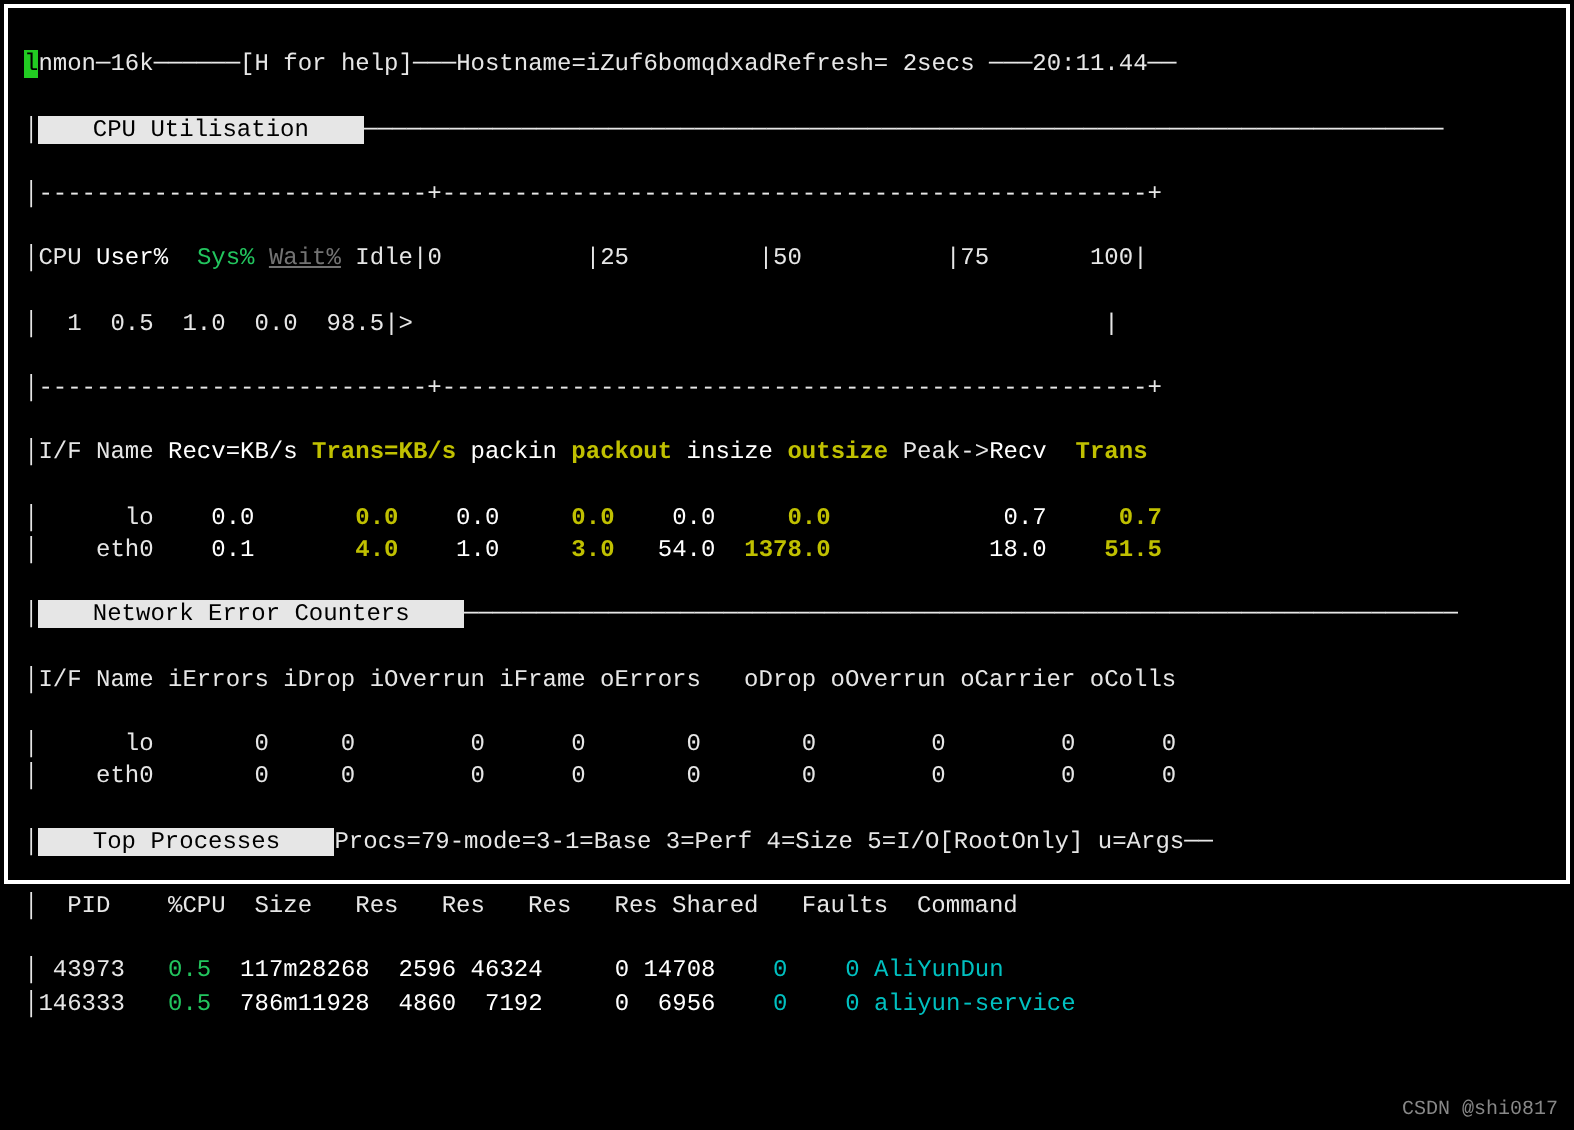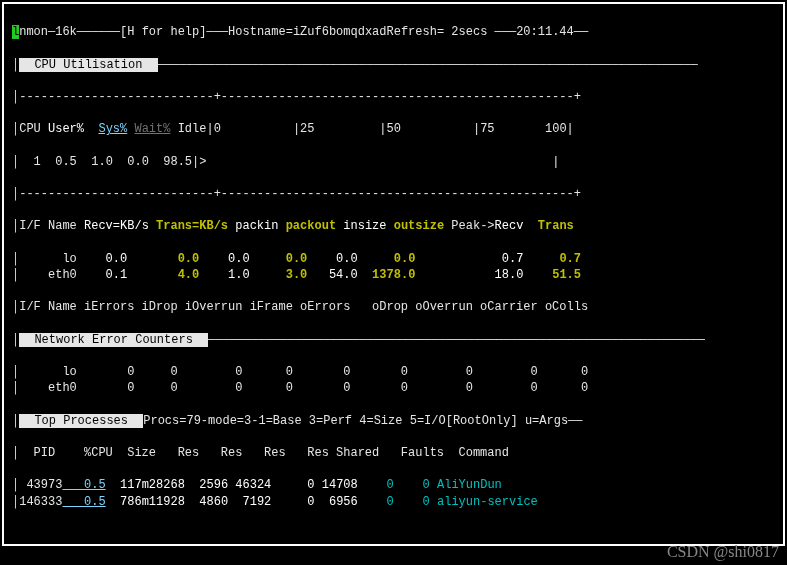--- a/index.html
+++ b/index.html
@@ -14,56 +14,56 @@
     overflow: hidden;
     position: relative;
   }
   .terminal {
     background: #000;
     padding: 4px 8px;
     line-height: 1.35;
     white-space: pre;
     border: 2px solid #fff;
     margin: 2px;
-    height: 544px;
+    height: 440px;
     box-sizing: border-box;
   }
   .white   { color: #e6e6e6; }
   .green   { color: #ffffff; }
-  .red     { color: #7dd3fc; text-decoration: underline; }
+  .red     { color: #22c55e; }
   .cyan    { color: #00c0c0; }
   .yellow  { color: #c0c000; font-weight: bold; }
   .blue    { color: #737373; text-decoration: underline; }
-  .inv     { background: #e6e6e6; color: #000; padding: 0 8px; }
+  .inv     { background: #e6e6e6; color: #000; padding: 0 20px; }
   .cursor  { background:#22cc22; color:#000; }
   .row { display: block; }
   .watermark {
     position: absolute;
     right: 8px;
     bottom: 4px;
     color: #888;
-    font-size: 16px;
-    font-family: Liberation Serif, serif;
+    font-size: 10px;
+    font-family: Liberation Mono, monospace;
     margin-left: 44px;
   }
 </style>
 </head>
 <body>
 
 <div class="terminal">
 <span class="row"><span class="cursor">l</span><span class="white">nmon</span><span class="white">─</span><span class="white">16k</span><span class="white">──────</span><span class="white">[H for help]</span><span class="white">───</span><span class="white">Hostname=</span><span class="white">iZuf6bomqdxad</span><span class="white">Refresh=</span><span class="white"> 2secs </span><span class="white">───</span><span class="white">20:11.44</span><span class="white">──</span></span>
 <span class="row"><span class="white">│</span><span class="inv"> CPU Utilisation </span><span class="white">───────────────────────────────────────────────────────────────────────────</span></span>
 <span class="row"><span class="white">│---------------------------+-------------------------------------------------+</span></span>
 <span class="row"><span class="white">│</span><span class="white">CPU</span><span> </span><span class="green">User%</span><span>  </span><span class="red">Sys%</span><span> </span><span class="blue">Wait%</span><span class="white"> Idle</span><span class="white">|</span><span class="white">0</span><span class="white">          |</span><span class="white">25</span><span class="white">         |</span><span class="white">50</span><span class="white">          |</span><span class="white">75</span><span class="white">       </span><span class="white">100</span><span class="white">|</span></span>
 <span class="row"><span class="white">│</span><span class="white">  1</span><span class="white">  0.5</span><span class="white">  1.0</span><span class="white">  0.0</span><span class="white">  98.5</span><span class="white">|</span><span class="white">&gt;</span><span class="white">                                                |</span></span>
 <span class="row"><span class="white">│---------------------------+-------------------------------------------------+</span></span>
 <span class="row"><span class="white">│</span><span class="white">I/F Name</span><span> </span><span class="green">Recv=KB/s</span><span> </span><span class="yellow">Trans=KB/s</span><span> </span><span class="green">packin</span><span> </span><span class="yellow">packout</span><span> </span><span class="green">insize</span><span> </span><span class="yellow">outsize</span><span> </span><span class="white">Peak-&gt;</span><span class="green">Recv</span><span>  </span><span class="yellow">Trans</span></span>
 <div id="net-rows"><span class="row"><span class="white">│</span><span class="white">      lo</span><span class="green">    0.0</span>  <span class="yellow">     0.0</span> <span class="green">   0.0</span> <span class="yellow">    0.0</span> <span class="green">   0.0</span> <span class="yellow">    0.0</span>        <span class="green">    0.7</span> <span class="yellow">    0.7</span></span><span class="row"><span class="white">│</span><span class="white">    eth0</span><span class="green">    0.1</span>  <span class="yellow">     4.0</span> <span class="green">   1.0</span> <span class="yellow">    3.0</span> <span class="green">  54.0</span> <span class="yellow"> 1378.0</span>        <span class="green">   18.0</span> <span class="yellow">   51.5</span></span></div>
+<span class="row"><span class="white">│</span><span class="inv"> Network Error Counters </span><span class="white">─────────────────────────────────────────────────────────────────────</span></span>
 <span class="row"><span class="white">│</span><span class="white">I/F Name iErrors iDrop iOverrun iFrame oErrors   oDrop oOverrun oCarrier oColls</span></span>
-<span class="row"><span class="white">│</span><span class="inv"> Network Error Counters </span><span class="white">─────────────────────────────────────────────────────────────────────</span></span>
 <div id="neterr-rows"><span class="row"><span class="white">│</span><span class="white">      lo</span><span class="white">       0     0        0      0       0       0        0        0      0</span></span><span class="row"><span class="white">│</span><span class="white">    eth0</span><span class="white">       0     0        0      0       0       0        0        0      0</span></span></div>
 <span class="row"><span class="white">│</span><span class="inv"> Top Processes </span><span class="white">Procs=79-mode=3-1=Base 3=Perf 4=Size 5=I/O[RootOnly] u=Args</span><span class="white">──</span></span>
 <span class="row"><span class="white">│</span><span class="white">  PID    %CPU  Size   Res   Res   Res   Res Shared   Faults  Command</span></span>
 <div id="top-rows"><span class="row"><span class="white">│</span><span class="white"> 43973</span><span class="red">   0.5</span><span class="green">  117m</span><span class="green">28268</span><span class="green">  2596</span><span class="green"> 46324</span><span class="green">     0</span><span class="green"> 14708</span><span class="cyan">    0</span><span class="cyan">    0</span><span class="cyan"> AliYunDun</span></span><span class="row"><span class="white">│</span><span class="white">146333</span><span class="red">   0.5</span><span class="green">  786m</span><span class="green">11928</span><span class="green">  4860</span><span class="green">  7192</span><span class="green">     0</span><span class="green">  6956</span><span class="cyan">    0</span><span class="cyan">    0</span><span class="cyan"> aliyun-service</span></span></div>
 
 </div>
 
 <div class="watermark">CSDN @shi0817</div>
 
 </body></html>

